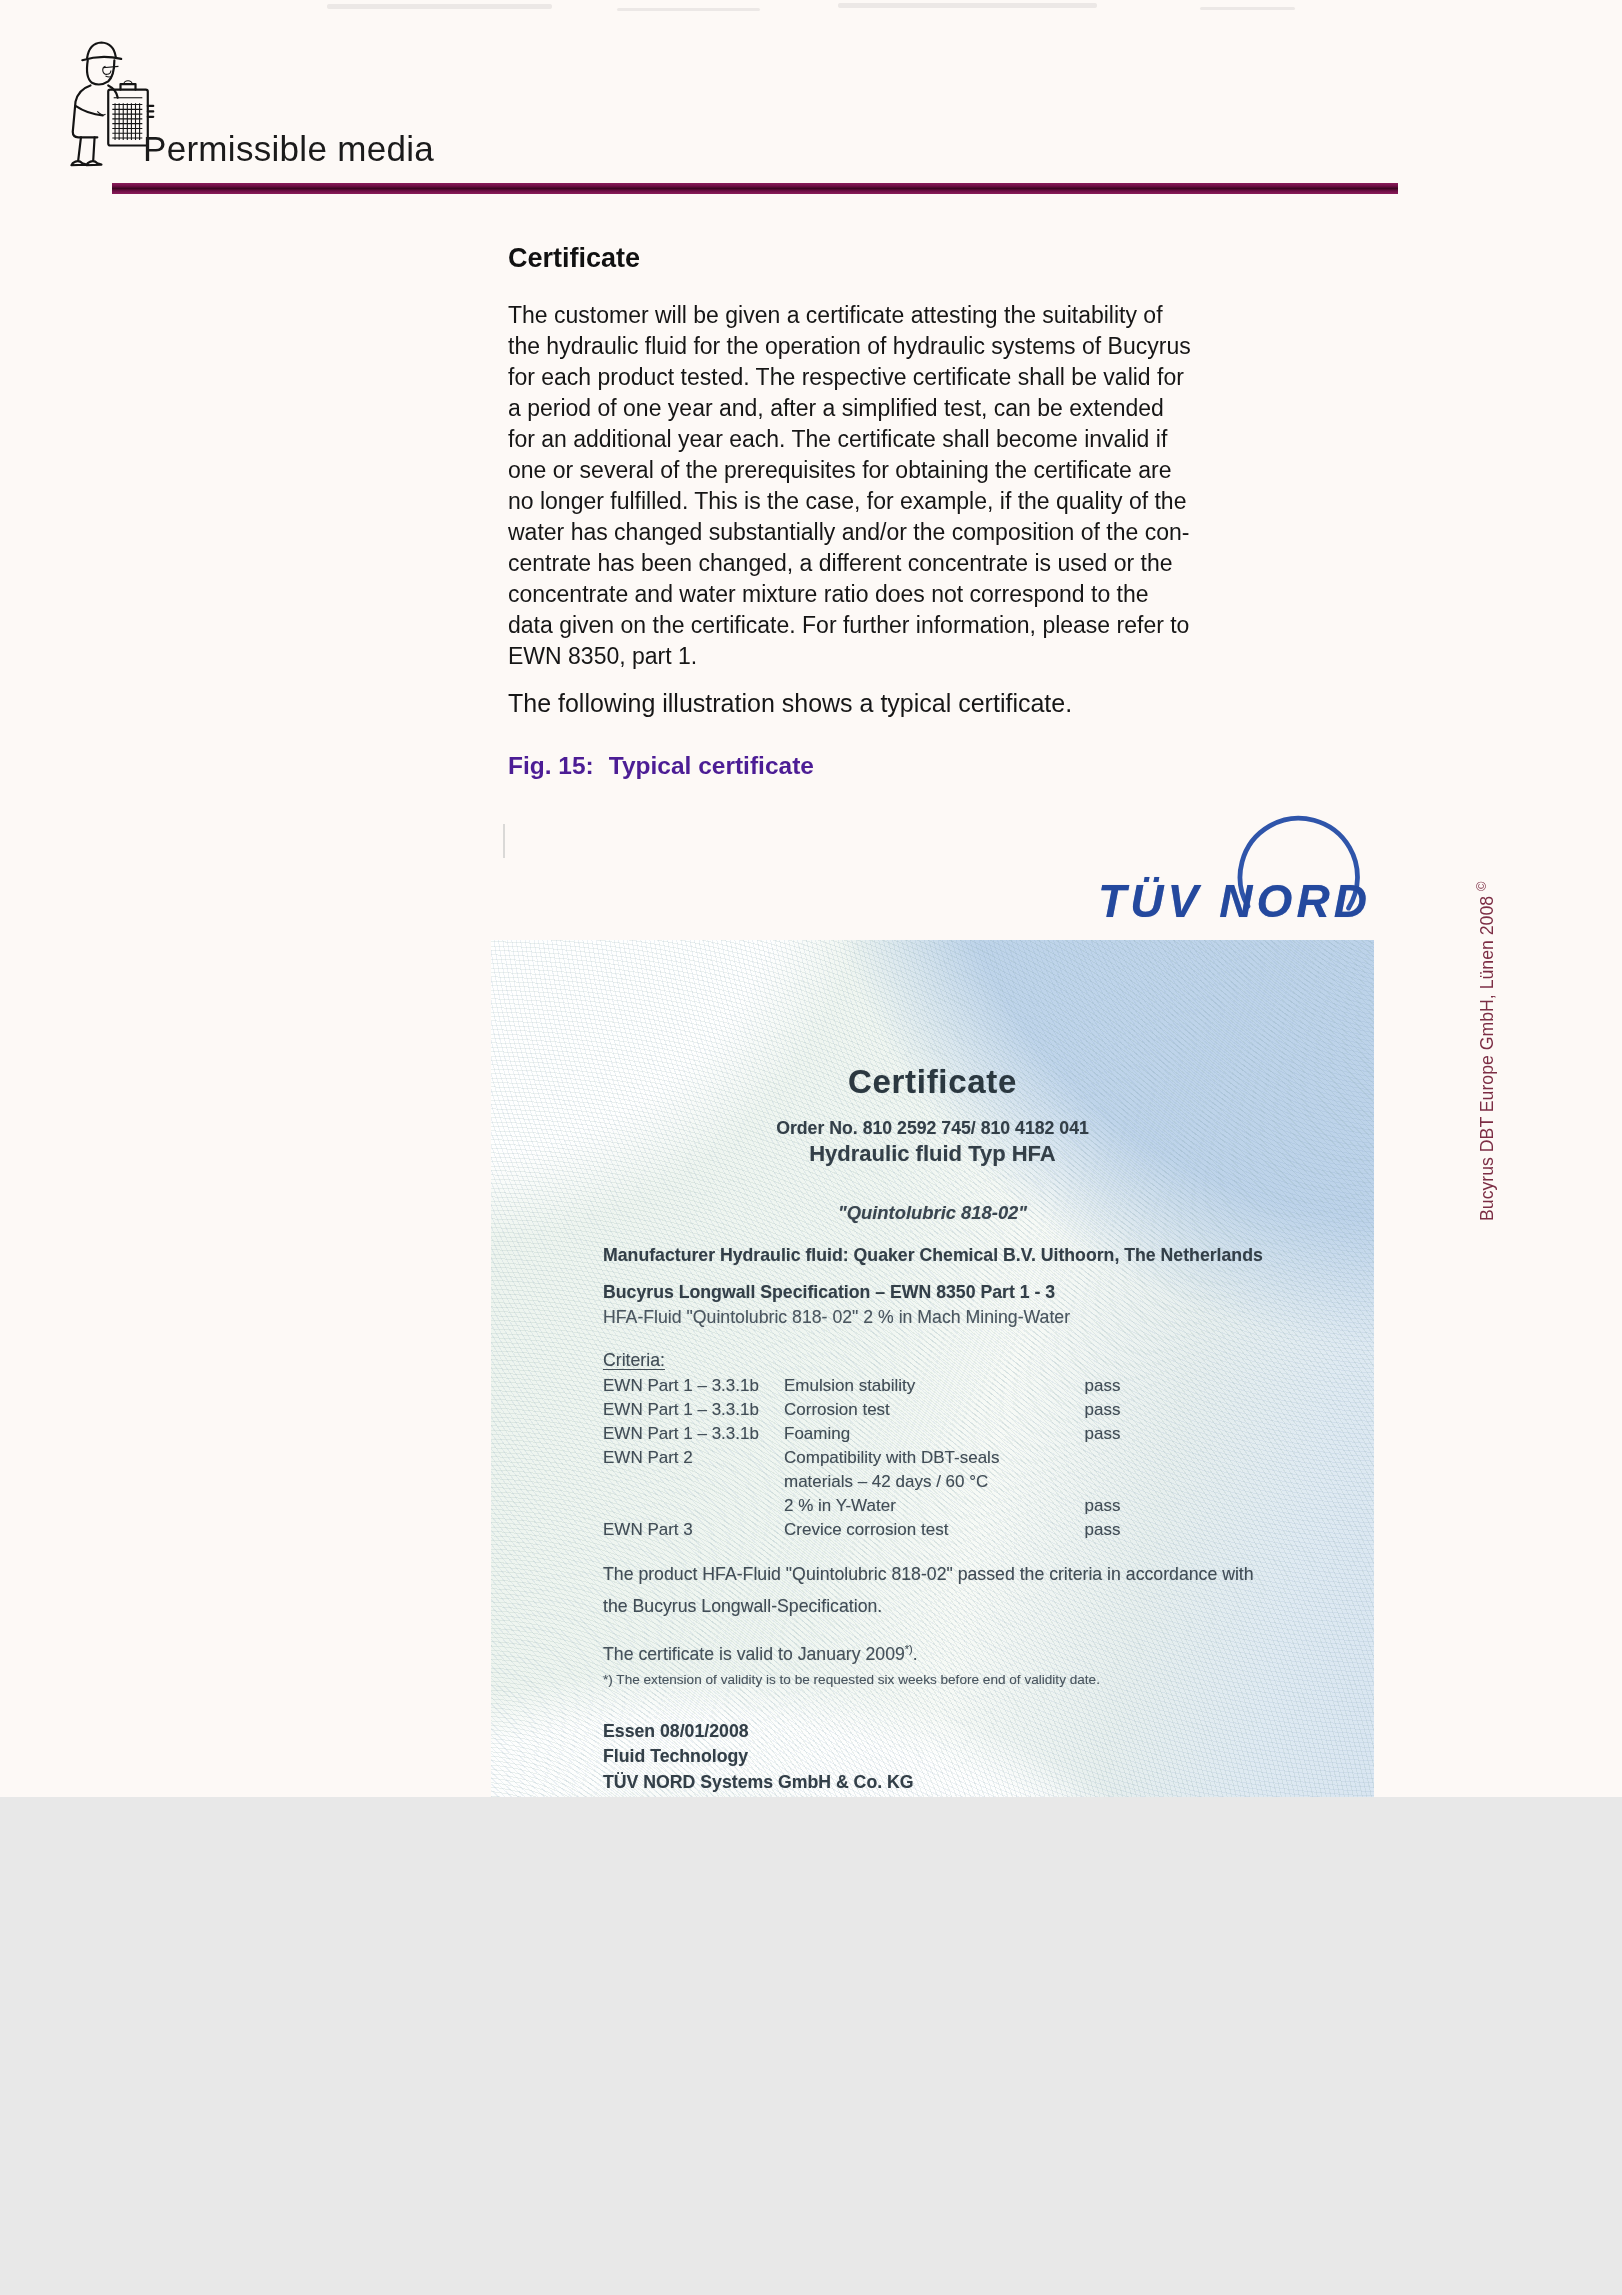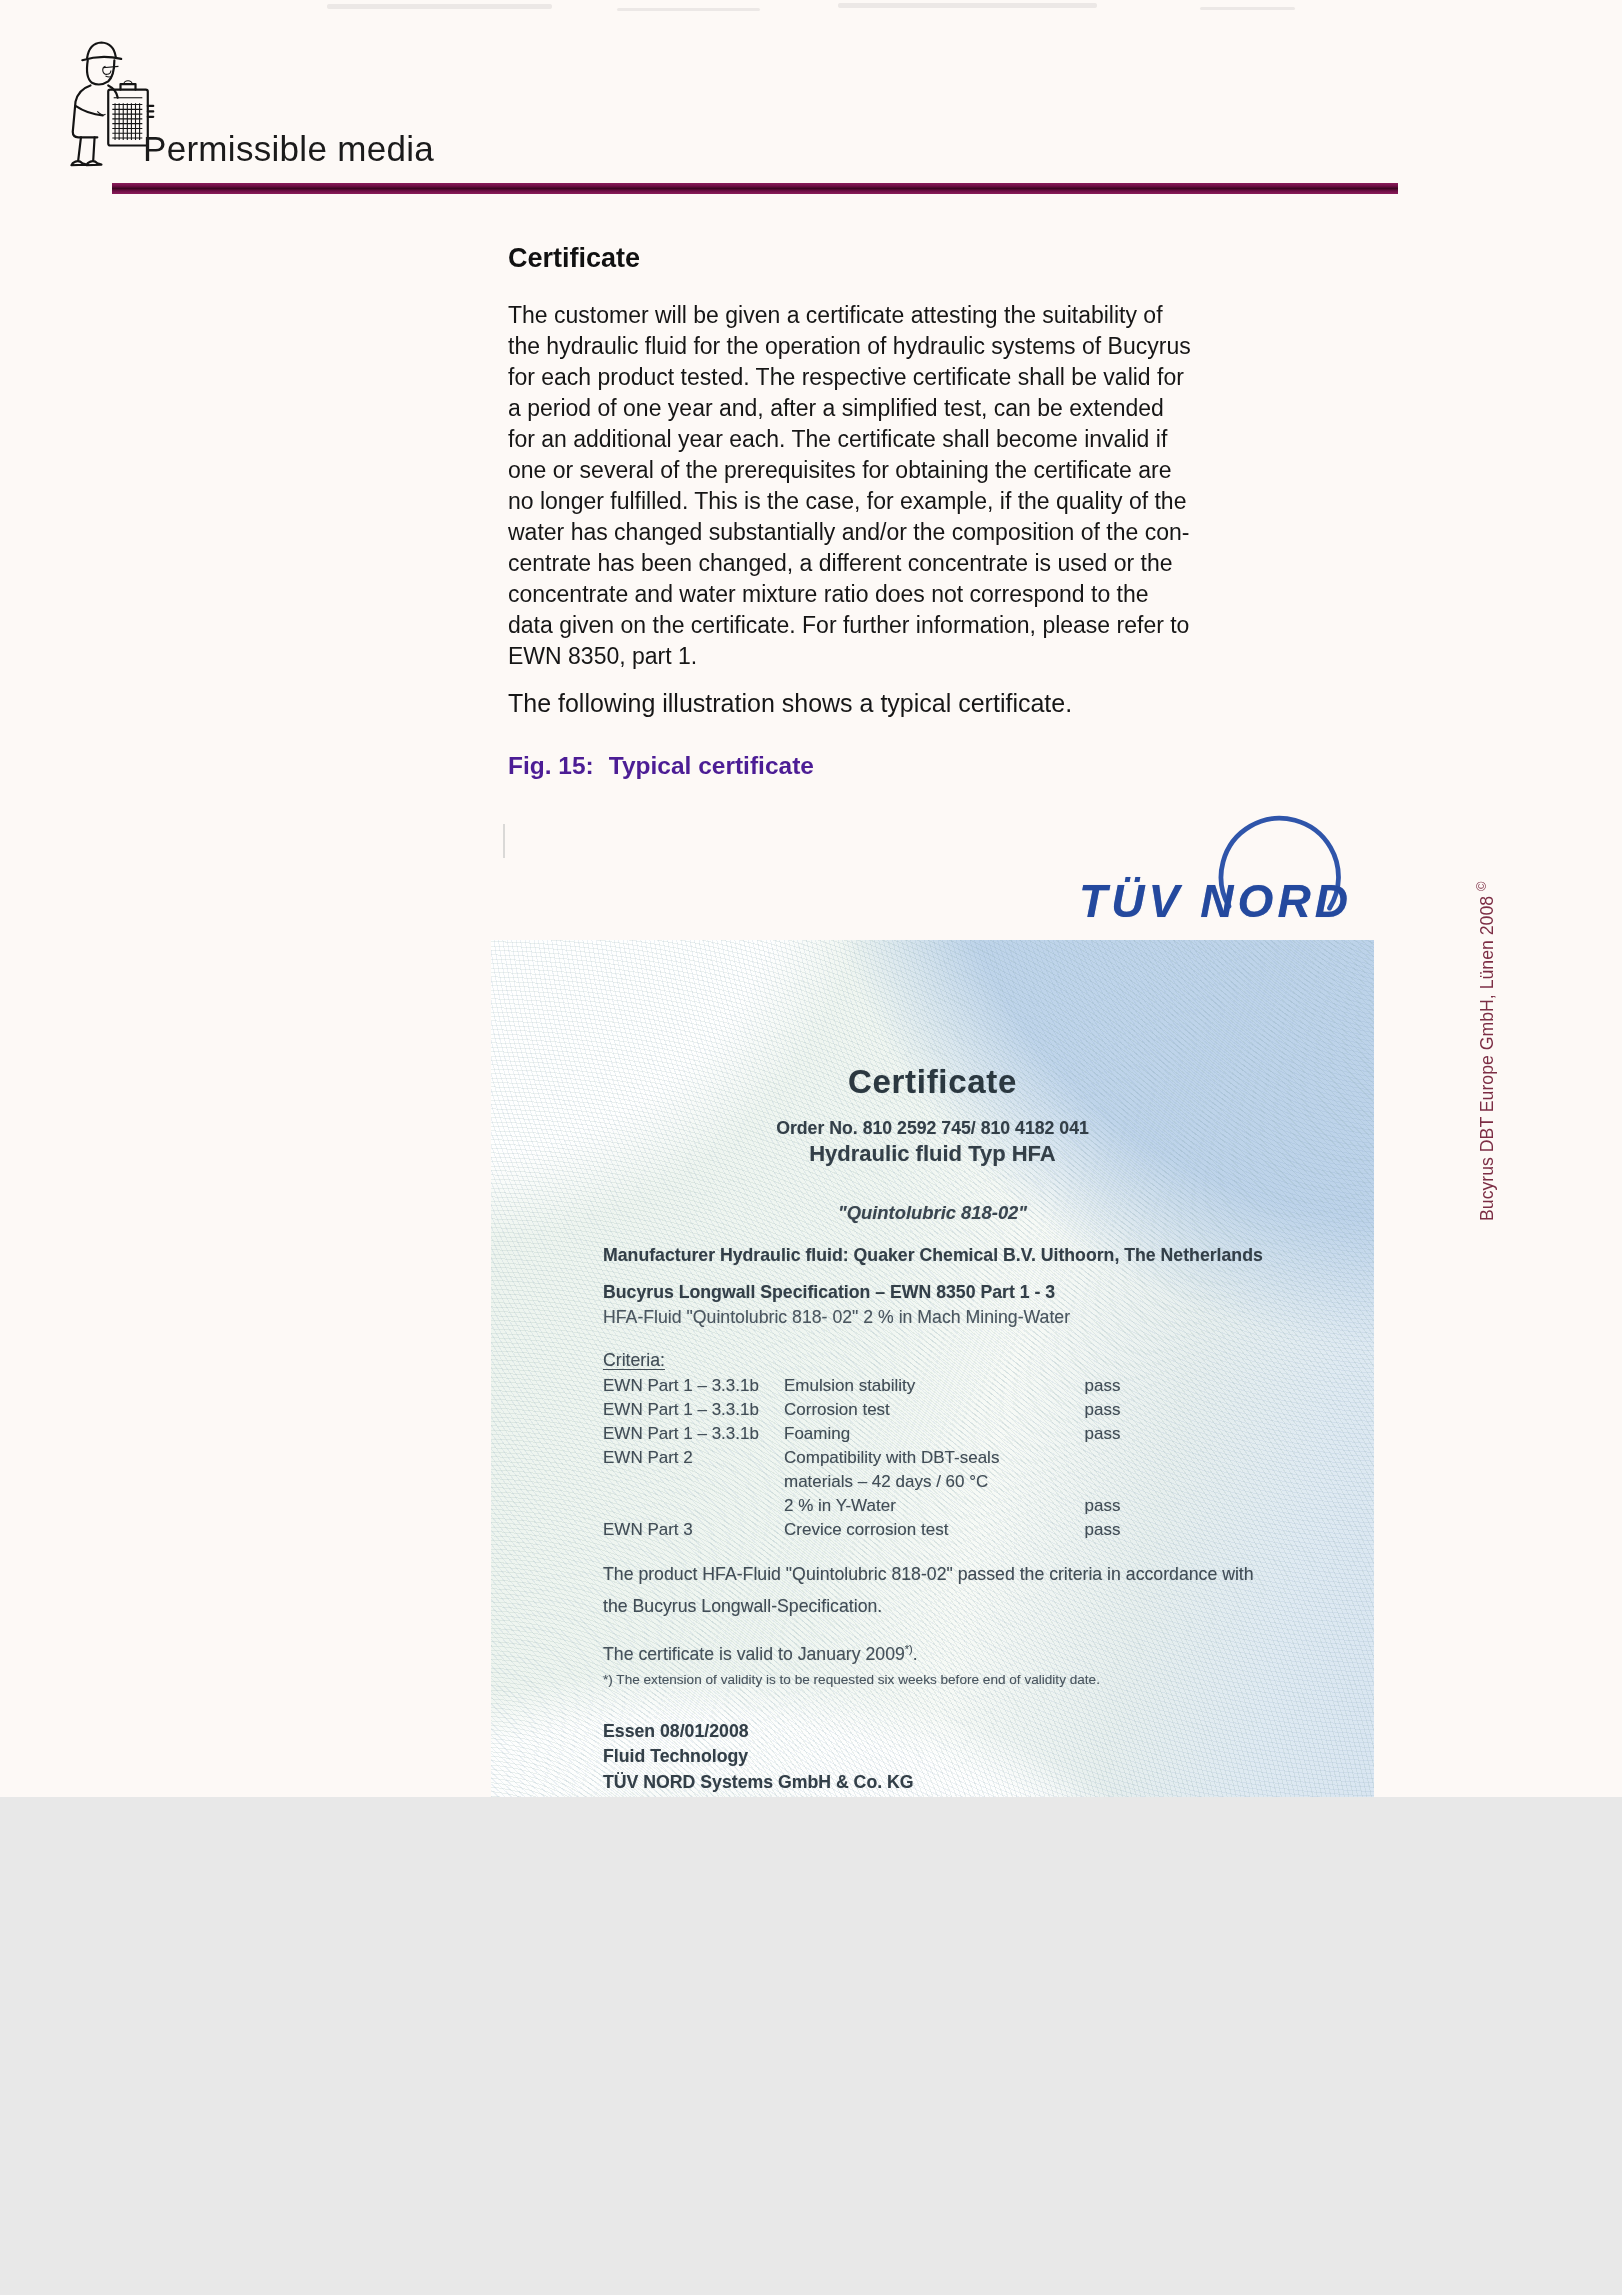--- a/index.html
+++ b/index.html
@@ -24,21 +24,21 @@
   
   .content{position:absolute;left:508px;top:243px;width:968px;color:#161616;}
   .section-heading{font-size:27px;font-weight:bold;color:#111;margin:0;}
   .body-par{margin:26px 0 0 0;font-size:23px;line-height:31px;white-space:pre-line;}
   .intro-line{margin:16.4px 0 0 0;font-size:25px;line-height:31px;}
   .fig-caption{margin:33px 0 0 0;font-size:24.5px;font-weight:bold;color:#4c1d95;}
   .fig-caption .fig-label{margin-right:15px;}
 
   
   .figure{position:absolute;left:491px;top:814px;width:913px;height:1063px;}
-  .logo{position:absolute;left:584px;top:0;width:314px;height:115px;}
+  .logo{position:absolute;left:603px;top:0;width:314px;height:115px;}
   .logo svg{position:absolute;left:0;top:0;}
   .logo-text{position:absolute;left:4.1px;bottom:1.4px;font-size:46px;font-weight:bold;font-style:italic;
              color:#24499e;letter-spacing:4.1px;white-space:nowrap;
              text-shadow:0 0 0.7px rgba(36,73,158,0.55);}
   .artifact-line{position:absolute;left:12.3px;top:9.5px;width:2px;height:34px;background:rgba(60,70,80,0.18);}
 
   .paper{position:absolute;left:0;top:126px;width:883px;height:925px;
     background-color:#f0f6f1;
     background-image:
       repeating-radial-gradient(circle at -2% 112%, rgba(122,158,150,0.15) 0 1px, rgba(255,255,255,0) 1px 4.4px),

